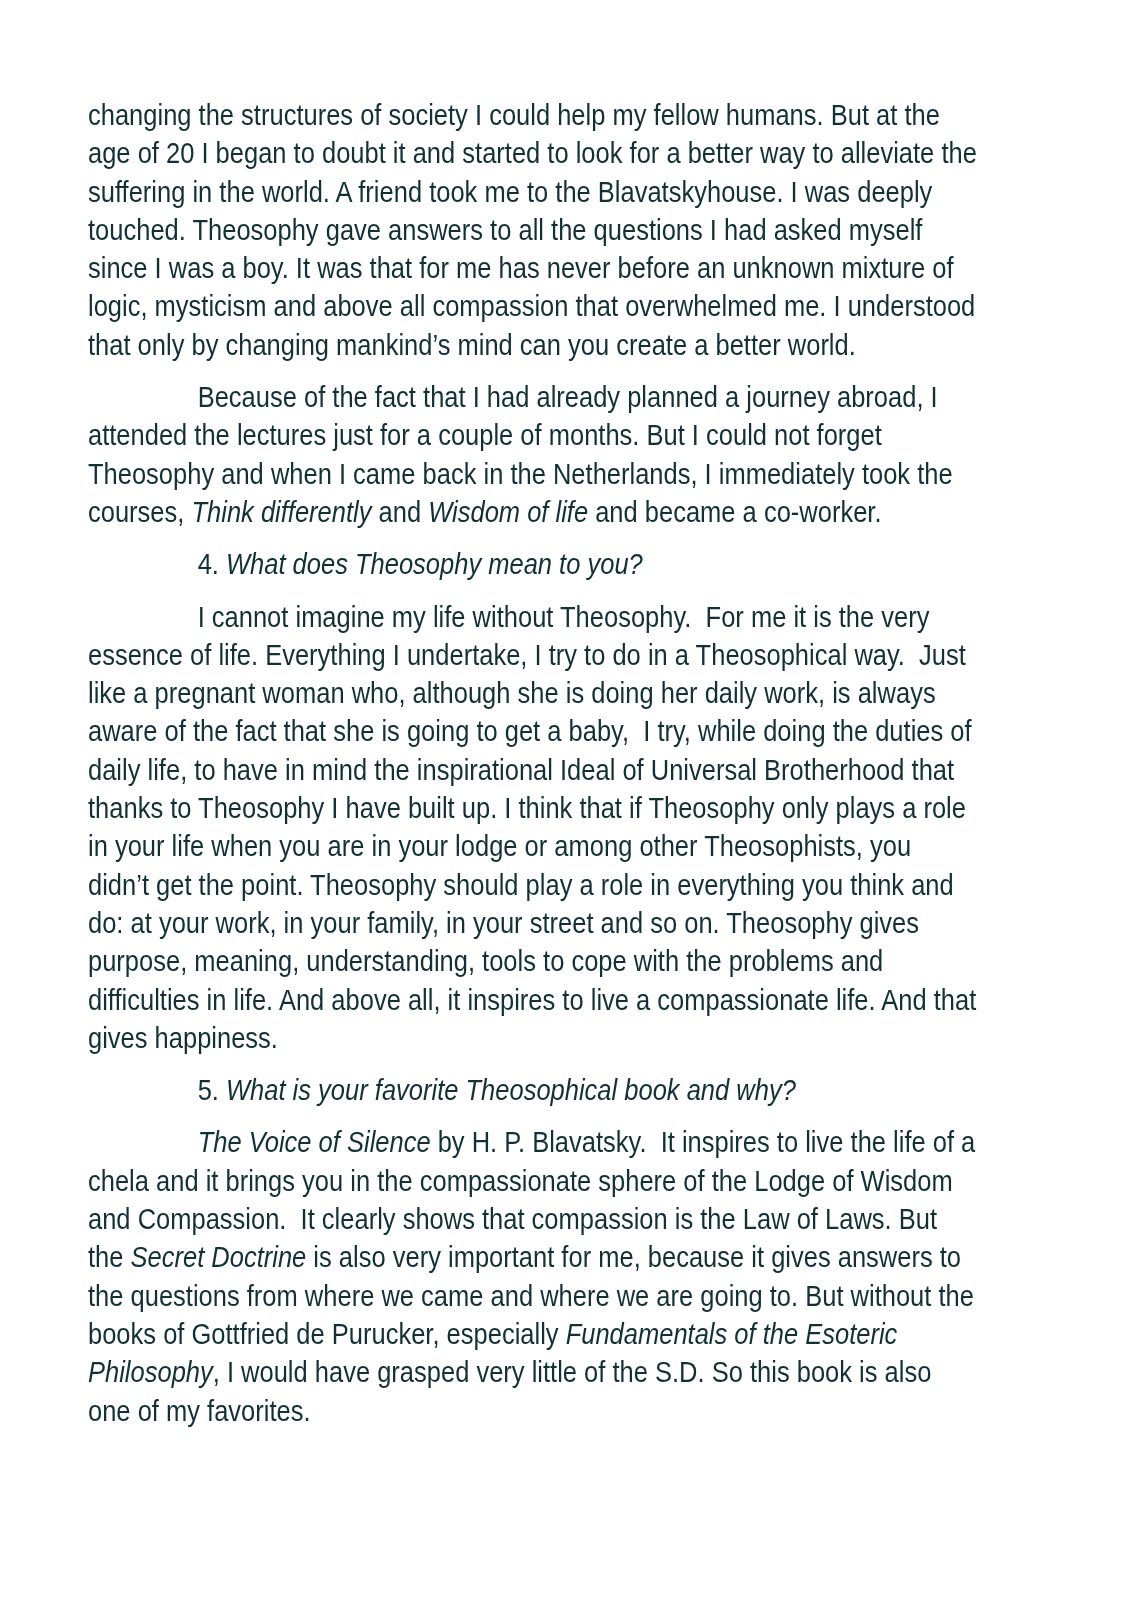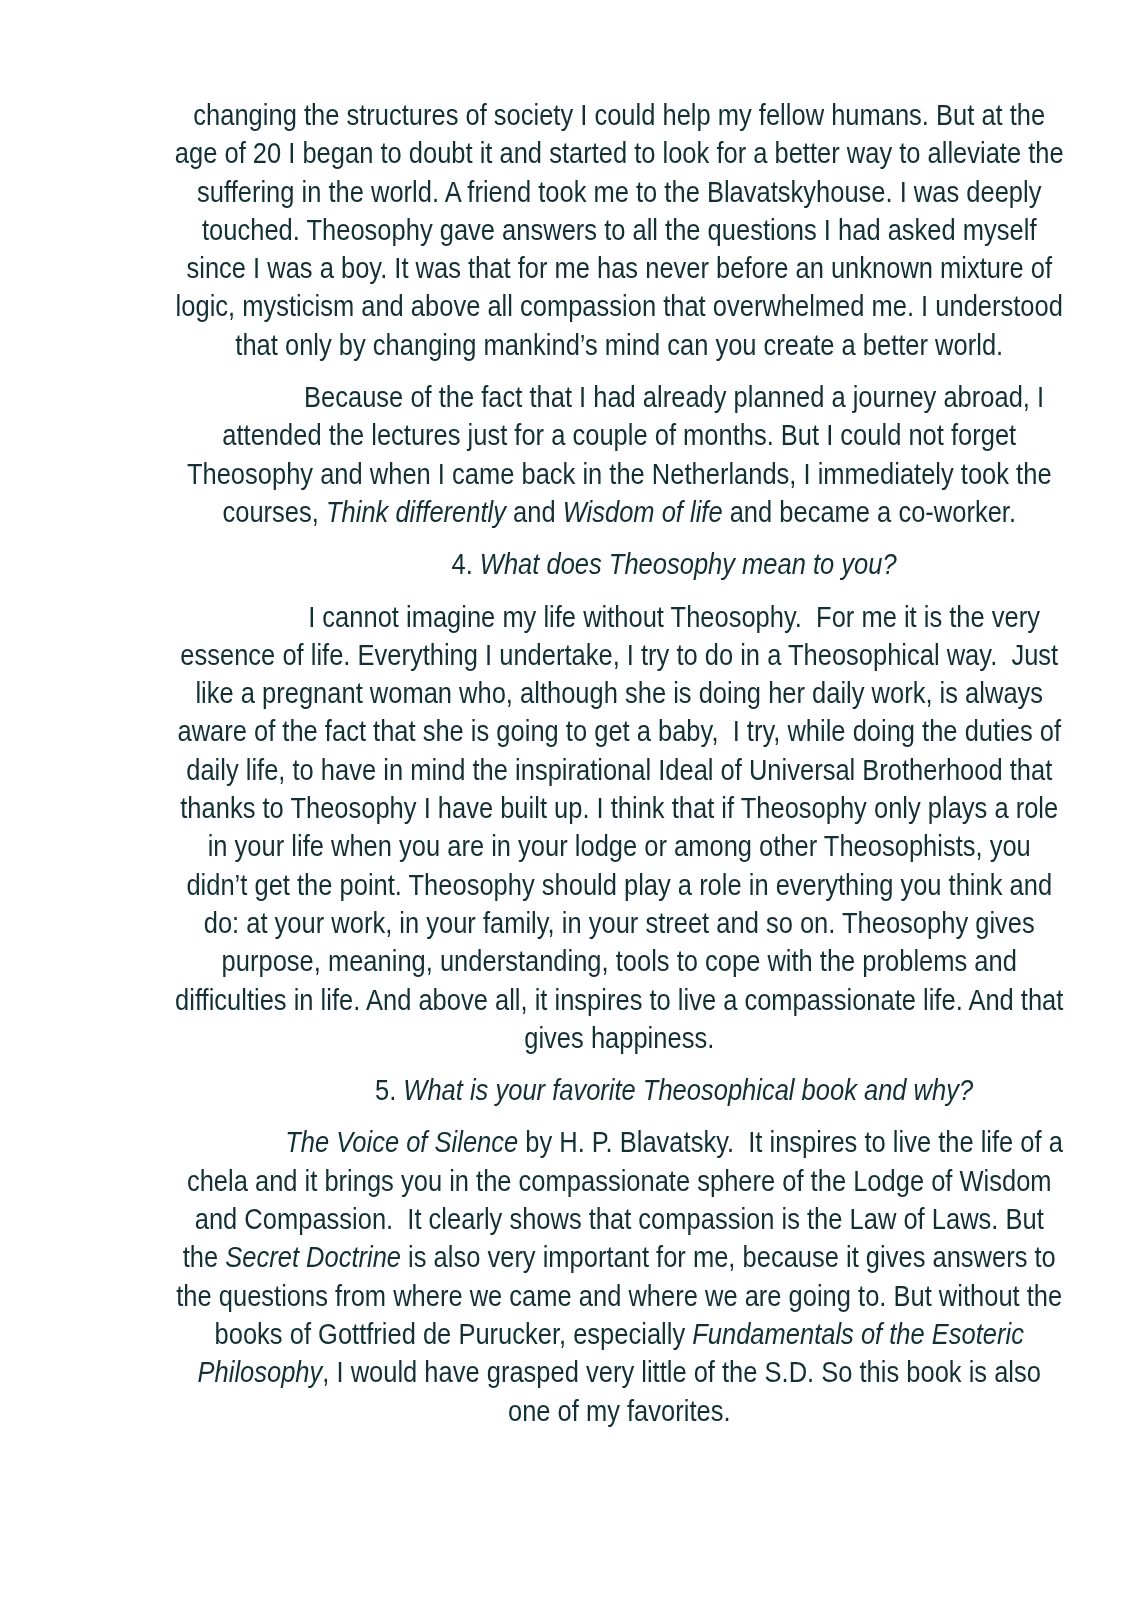--- a/index.html
+++ b/index.html
@@ -11,21 +11,20 @@
     height: 1600px;
     background: #ffffff;
     font-family: "Liberation Sans", sans-serif;
     overflow: hidden;
     position: relative;
   }
   .page {
     position: absolute;
     inset: 0;
     background: #ffffff;
-    text-align: center;
   }
   .doc {
     position: absolute;
     left: 88px;
     top: 96px;
     width: 1250px;
     font-size: 30px;
     line-height: 38.3px;
     color: #123036;
     transform: scaleX(0.85);

